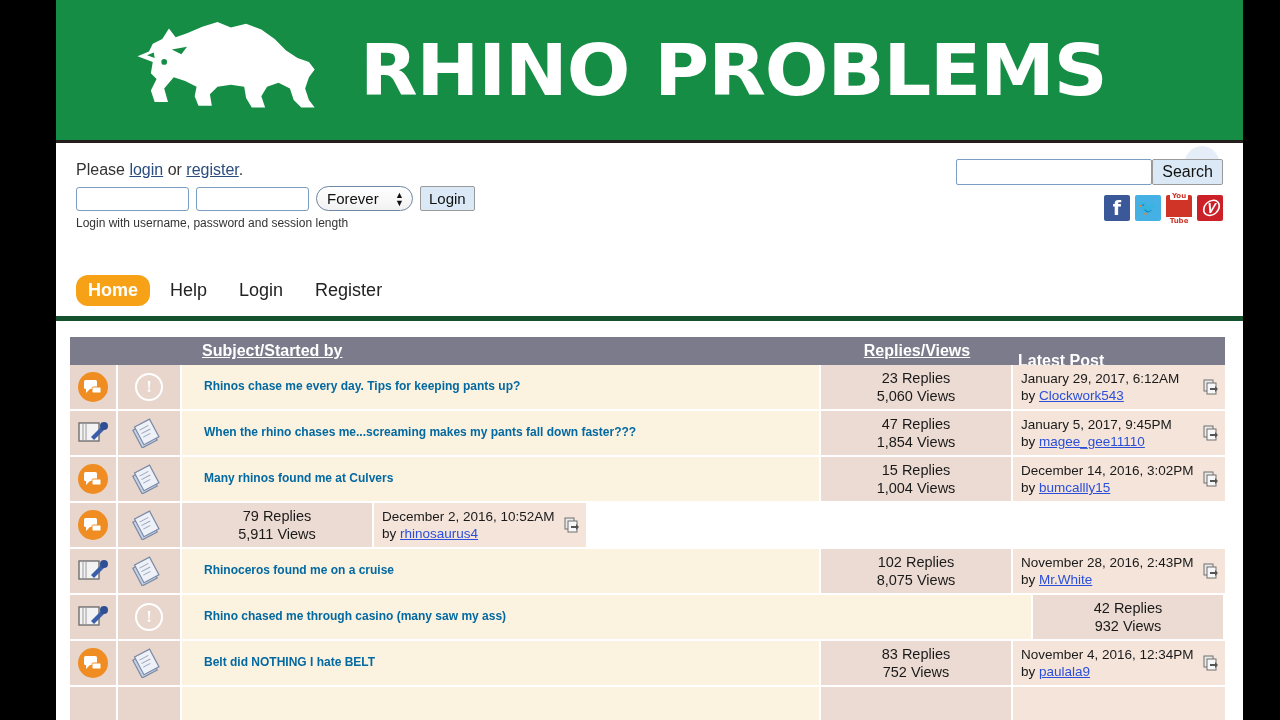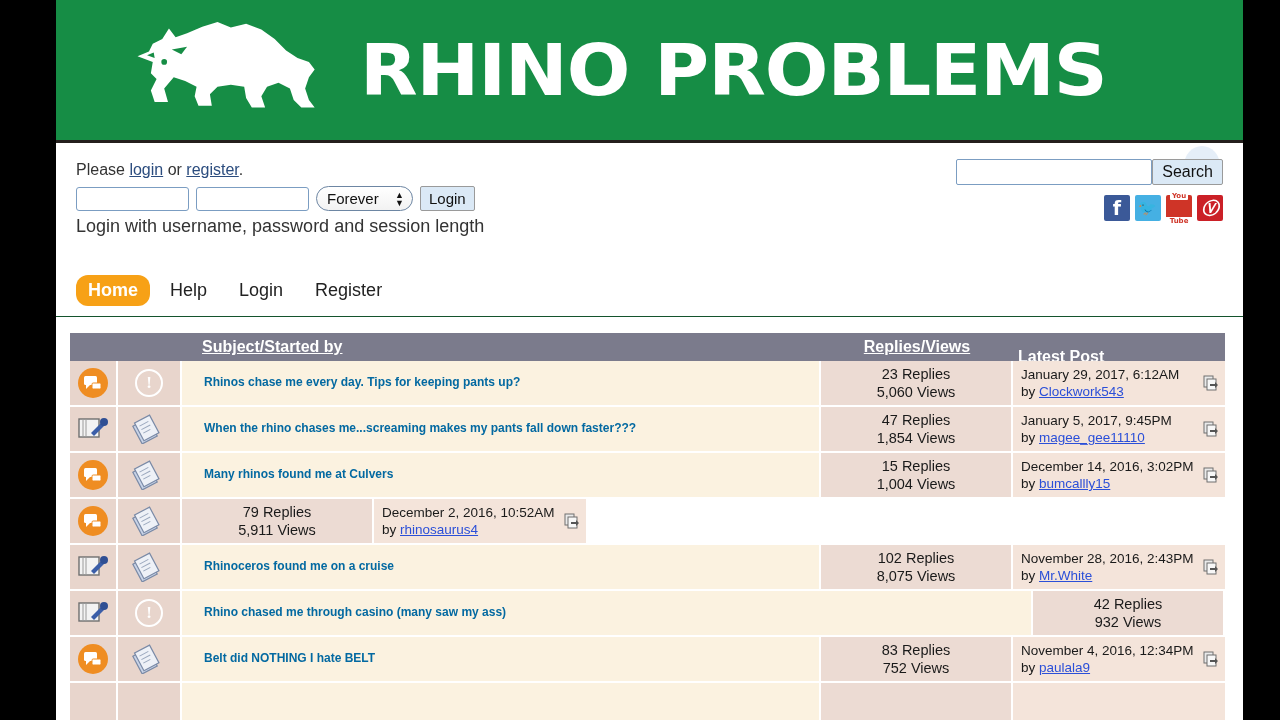--- a/index.html
+++ b/index.html
@@ -109,21 +109,21 @@
   .login-btn {
     height: 25px;
     padding: 0 8px;
     border: 1px solid #9a9a9a;
     border-radius: 2px;
     background: #dbe9f6;
     font-size: 15px; color: #111;
     font-family: "Liberation Sans", sans-serif;
     cursor: pointer;
   }
-  .login-hint { font-size: 18px; color: #333; }
+  .login-hint { font-size: 12px; color: #333; }
 
   
   .search-block {
     position: absolute;
     right: 20px; top: 16px;
     text-align: right;
   }
   .search-row { display: flex; align-items: center; gap: 0; }
   .search-input {
     width: 196px; height: 26px;
@@ -154,21 +154,21 @@
   .si-fb { background: #3b5998; font-size: 19px; }
   .si-tw { background: #45b0e3; font-size: 15px; }
   .si-yt { background: #cf3427; font-size: 8px; line-height: 8px; flex-direction: column; gap: 16px; }
   .si-yt .yt-top { background:#fff; color:#cf3427; padding:0 2px; border-radius:1px; font-size:7px; }
   .si-yt .yt-bot { background:#fff; color:#cf3427; padding:0 6px; border-radius:1px; font-size:7px; margin-top:1px;}
   .si-pt { background: #cb2027; font-size: 17px; font-family: "DejaVu Serif", serif; font-style: italic; }
 
   
   .navbar {
     padding: 0 20px 10px 20px;
-    border-bottom: 1px solid #14532d;
+    border-bottom: 5px solid #14532d;
     display: flex; align-items: flex-start; gap: 8px;
     margin: 0 0 0 0;
   }
   .nav-item {
     font-size: 18px; color: #222;
     padding: 5px 12px;
     border-radius: 12px;
     cursor: pointer;
     font-family: "Liberation Sans", sans-serif;
   }

